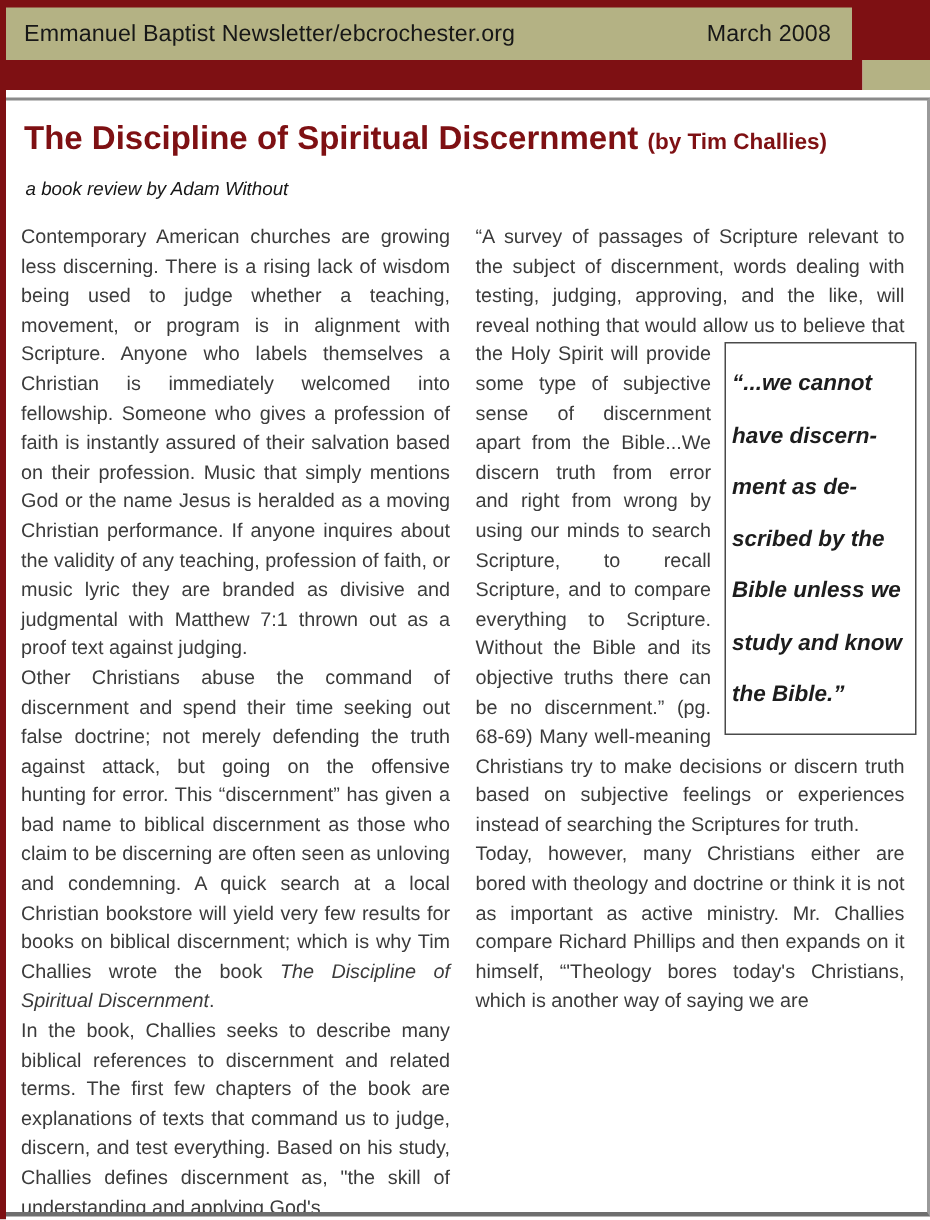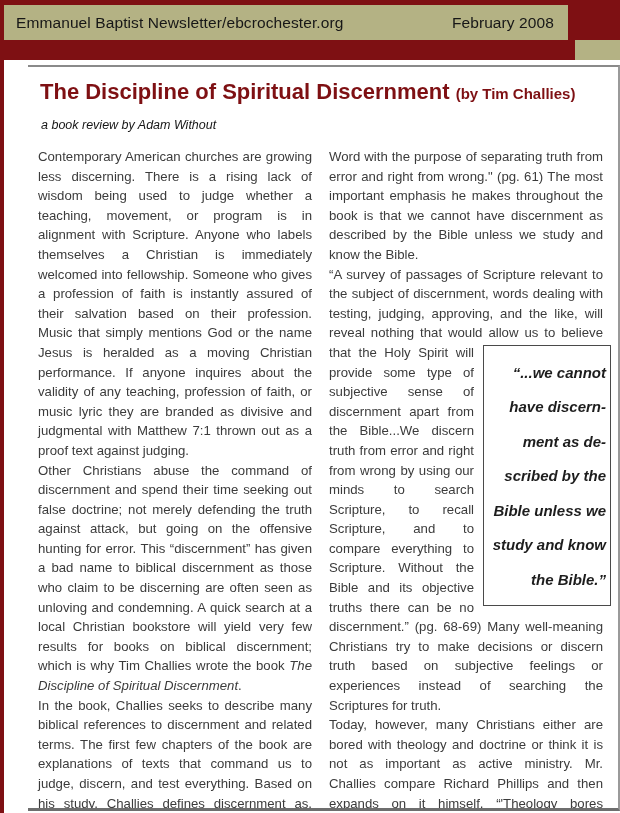--- a/index.html
+++ b/index.html
@@ -41,21 +41,20 @@
   .tan-corner{width:45px;background:var(--header_tan,#b4b284);}
   
   .article-box{
     margin-top:5px;
     height:746px;
     border-top:2px solid var(--rule_gray,#8a8a8a);
     border-right:2px solid #9a9a9a;
     border-bottom:3px solid #6e6e6e;
     padding:10px 15px 0 10px;
     overflow:hidden;
-    margin-left:24px;
   }
   .article-title{
     margin:2px 0 0 2px;
     color:var(--accent_red,#7e1013);
     font-size:22px;font-weight:bold;letter-spacing:0px;
     line-height:26px;
   }
   .article-title .byline{font-size:15px;font-weight:bold;}
   .article-subtitle{
     margin:11px 0 0 3px;
@@ -73,37 +72,37 @@
   .col p{margin:0;}
   .book-title{font-style:italic;}
   
   .pullquote{
     display:block;float:right;
     width:128px;
     margin:2px -8px 4px 9px;
     border:1px solid #4a4a4a;
     background:#fff;
     padding:10px 4px 8px 4px;
-    text-align:right;
+    text-align:left;
   }
   .pq-line{
     font-weight:bold;font-style:italic;
     font-size:15px;line-height:34.5px;color:#1d1d1d;
     white-space:nowrap;
   }
 </style>
 </head>
 <body>
 
 <div class="page">
 
   <div class="mast-row1">
     <div class="tan-band">
       <span class="mast-title">Emmanuel Baptist Newsletter/ebcrochester.org</span>
-      <span class="mast-date">February 2008</span>
+      <span class="mast-date">March 2008</span>
     </div>
     <div class="red-corner"></div>
   </div>
   <div class="mast-row2">
     <div class="red-band"></div>
     <div class="tan-corner"></div>
   </div>
 
   <div class="article-box">
 
@@ -113,20 +112,19 @@
 
     <div class="columns">
 
       <div class="col">
         <p>Contemporary American churches are growing less discerning.  There is a rising lack of wisdom being used to judge whether a teaching, movement, or program is in alignment with Scripture.  Anyone who labels themselves a Christian is immediately welcomed into fellowship.  Someone who gives a profession of faith is instantly assured of their salvation based on their profession.  Music that simply mentions God or the name Jesus is heralded as a moving Christian performance.  If anyone inquires about the validity of any teaching, profession of faith, or music lyric they are branded as divisive and judgmental with Matthew 7:1 thrown out as a proof text against judging.</p>
         <p><span>Other Christians abuse the command of discernment and spend their time seeking out false doctrine; not merely defending the truth against attack, but going on the offensive hunting for error.  This “discernment” has given a bad name to biblical discernment as those who claim to be discerning are often seen as unloving and condemning.  A quick search at a local Christian bookstore will yield very few results for books on biblical discernment; which is why Tim Challies wrote the book </span><span class="book-title">The Discipline of Spiritual Discernment</span><span>.</span></p>
         <p>In the book, Challies seeks to describe many biblical references to discernment and related terms.  The first few chapters of the book are explanations of texts that command us to judge, discern, and test everything.  Based on his study, Challies defines discernment as, "the skill of understanding and applying God's</p>
       </div>
 
       <div class="col">
-        <p>Word with the purpose of separating truth from error and right from wrong." (pg. 61)  The most important emphasis he makes throughout the book is that we cannot have discernment as described by the Bible unless we study and know the Bible.</p>
         <p><span>“A survey of passages of Scripture relevant to the subject of discernment, words dealing with testing, judging, approving, and the like, will reveal nothing that would allow us to believe </span><span class="pullquote"><span class="pq-line">“...we cannot</span><br><span class="pq-line">have discern-</span><br><span class="pq-line">ment as de-</span><br><span class="pq-line">scribed by the</span><br><span class="pq-line">Bible unless we</span><br><span class="pq-line">study and know</span><br><span class="pq-line">the Bible.”</span></span><span>that the Holy Spirit will provide some type of subjective sense of discernment apart from the Bible...We discern truth from error and right from wrong by using our minds to search Scripture, to recall Scripture, and to compare everything to Scripture.  Without the Bible and its objective truths there can be no discernment.”  (pg. 68-69)  Many well-meaning Christians try to make decisions or discern truth based on subjective feelings or experiences instead of searching the Scriptures for truth.</span></p>
         <p>Today, however, many Christians either are bored with theology and doctrine or think it is not as important as active ministry.  Mr. Challies compare Richard Phillips and then expands on it himself, “'Theology bores today's Christians, which is another way of saying we are</p>
       </div>
 
     </div>
   </div>
 </div>
 
 </body></html>

